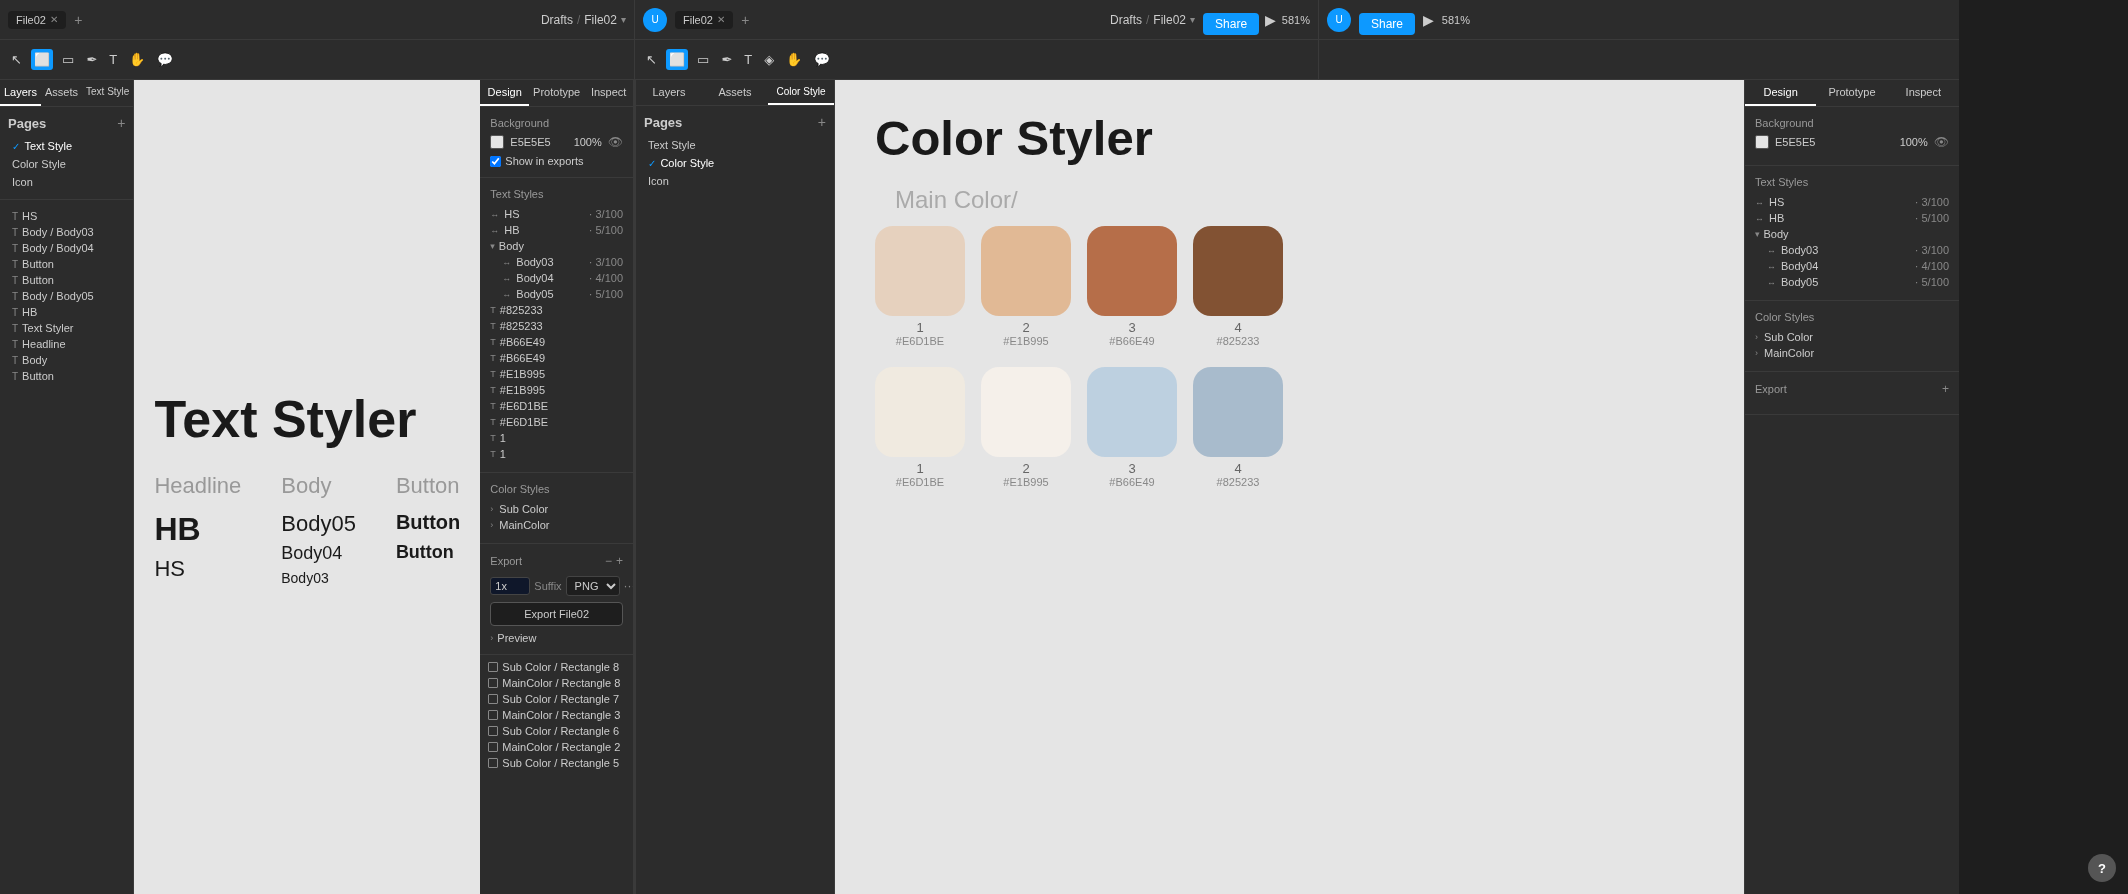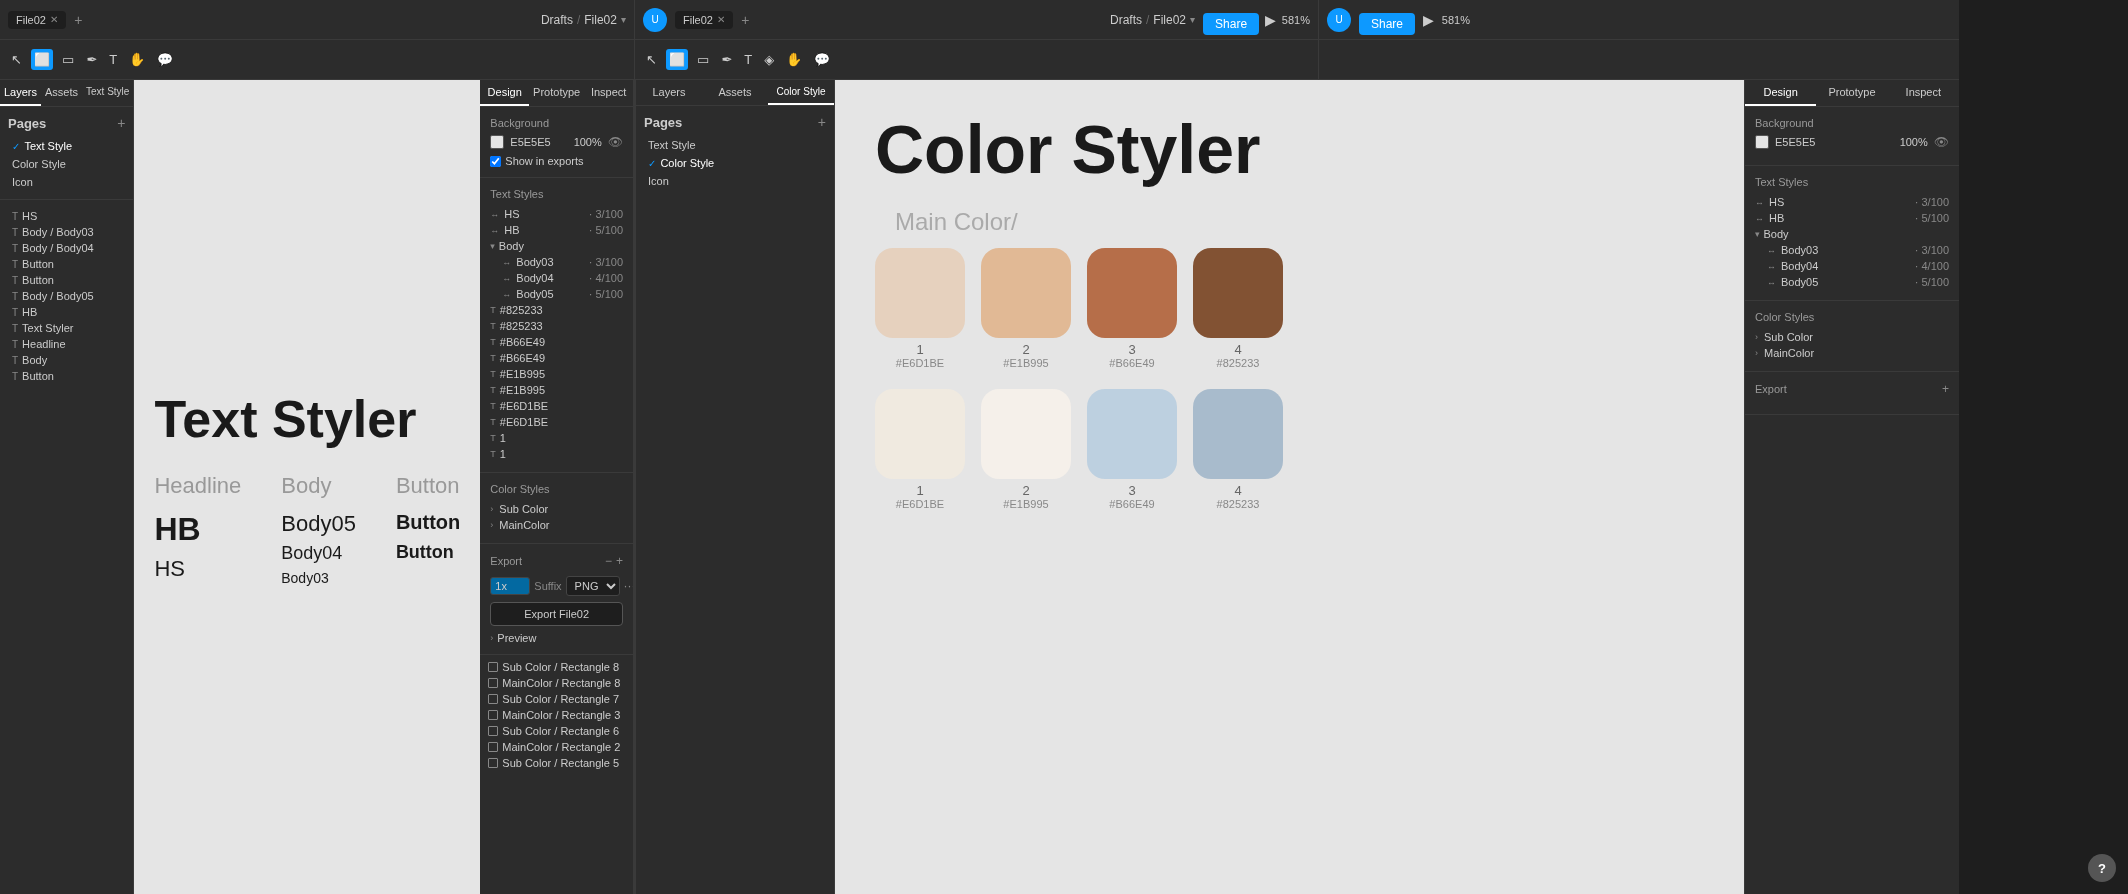--- a/index.html
+++ b/index.html
@@ -77,21 +77,21 @@
     .group-header { display: flex; align-items: center; gap: 4px; padding: 2px 0; cursor: pointer; }
     .group-arrow { color: #888; font-size: 9px; }
     .group-label { font-size: 11px; color: #ccc; }
     .group-item { padding-left: 12px; }
 
     .color-style-item { display: flex; align-items: center; gap: 6px; padding: 2px 0; }
 
     .export-section { padding: 10px; border-bottom: 1px solid #3a3a3a; }
     .export-header { display: flex; justify-content: space-between; align-items: center; margin-bottom: 8px; }
     .export-row { display: flex; align-items: center; gap: 4px; margin-bottom: 6px; }
-    .export-input { background: #0369a1; border: 1px solid #444; border-radius: 3px; padding: 2px 4px; font-size: 11px; color: #ccc; width: 40px; }
+    .export-input { background: #0f172a; border: 1px solid #444; border-radius: 3px; padding: 2px 4px; font-size: 11px; color: #ccc; width: 40px; }
     .export-select { background: #1e1e1e; border: 1px solid #444; border-radius: 3px; padding: 2px 4px; font-size: 11px; color: #ccc; flex: 1; }
     .more-btn { color: #888; cursor: pointer; }
     .export-btn { background: #1e1e1e; border: 1px solid #555; border-radius: 4px; padding: 5px; font-size: 11px; color: #ccc; cursor: pointer; width: 100%; margin-bottom: 6px; }
     .preview-toggle { display: flex; align-items: center; gap: 4px; cursor: pointer; }
     .preview-arrow { color: #888; font-size: 9px; }
     
     .layers-panel-center { width: 200px; background: #2c2c2c; border-right: 1px solid #3a3a3a; border-left: 1px solid #3a3a3a; display: flex; flex-direction: column; overflow-y: auto; }
 
     
     .right-inspect { width: 215px; background: #2c2c2c; border-left: 1px solid #3a3a3a; display: flex; flex-direction: column; overflow-y: auto; }
@@ -484,21 +484,21 @@
             </div>
             <div class="page-item">
               <span>Icon</span>
             </div>
           </div>
         </div>
       </div>
 
       <div style="flex:1; background:#e5e5e5; position:relative; overflow:hidden;">
         <div style="padding:30px 40px;">
-          <div style="font-size:68px;font-weight:700;color:#1a1a1a;margin-bottom:20px;">Color Styler</div>
+          <div style="font-size:49px;font-weight:700;color:#1a1a1a;margin-bottom:20px;">Color Styler</div>
 
           <div style="font-size:24px;color:#aaa;margin-bottom:12px;margin-left:20px;">Main Color/</div>
           <div style="display:flex;gap:16px;margin-bottom:20px;">
             <div style="display:flex;flex-direction:column;align-items:center;">
               <div style="width:90px;height:90px;border-radius:18px;background:#E6D1BE;margin-bottom:4px;"></div>
               <span style="font-size:13px;color:#666;">1</span>
               <span style="font-size:11px;color:#888;">#E6D1BE</span>
             </div>
             <div style="display:flex;flex-direction:column;align-items:center;">
               <div style="width:90px;height:90px;border-radius:18px;background:#E1B995;margin-bottom:4px;"></div>

